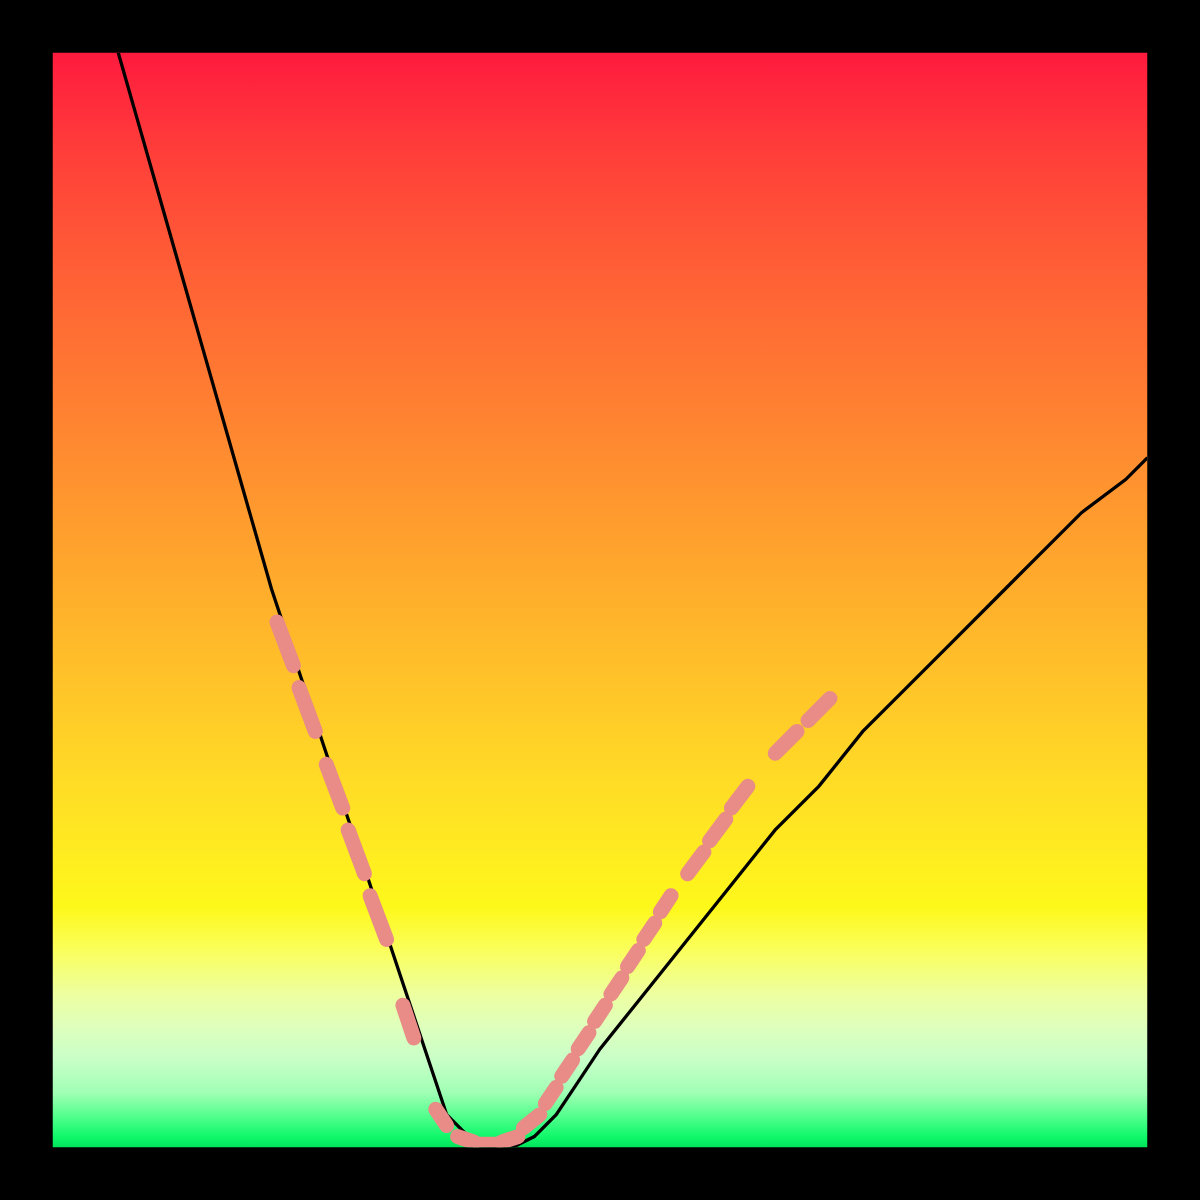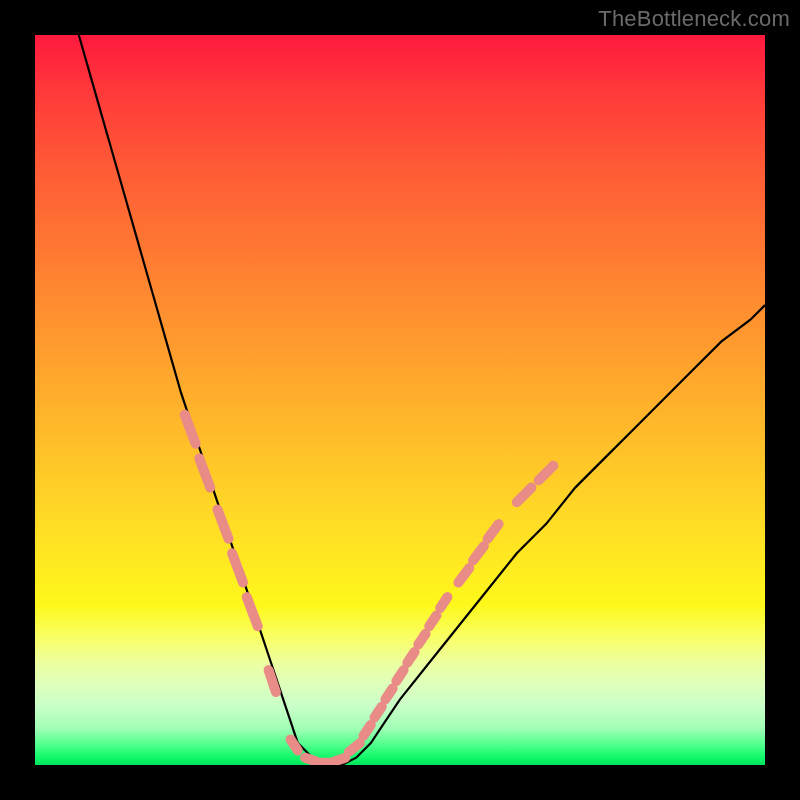--- a/index.html
+++ b/index.html
@@ -98,14 +98,13 @@
           <line x1="394.2" y1="591.3" x2="401.5" y2="580.4" stroke="#e98b87" stroke-width="10" stroke-linecap="round"></line>
           <line x1="405.2" y1="573.0" x2="412.4" y2="562.1" stroke="#e98b87" stroke-width="10" stroke-linecap="round"></line>
           <line x1="423.4" y1="547.5" x2="434.3" y2="532.9" stroke="#e98b87" stroke-width="10" stroke-linecap="round"></line>
           <line x1="438.0" y1="525.6" x2="448.9" y2="511.0" stroke="#e98b87" stroke-width="10" stroke-linecap="round"></line>
           <line x1="452.6" y1="503.7" x2="463.6" y2="489.1" stroke="#e98b87" stroke-width="10" stroke-linecap="round"></line>
           <line x1="481.8" y1="467.2" x2="496.4" y2="452.6" stroke="#e98b87" stroke-width="10" stroke-linecap="round"></line>
           <line x1="503.7" y1="445.3" x2="518.3" y2="430.7" stroke="#e98b87" stroke-width="10" stroke-linecap="round"></line>
         </g>
     </svg>
   </div>
-  <div class="watermark">TheBottleneck.com</div>
 </div>
 
 </body></html>

